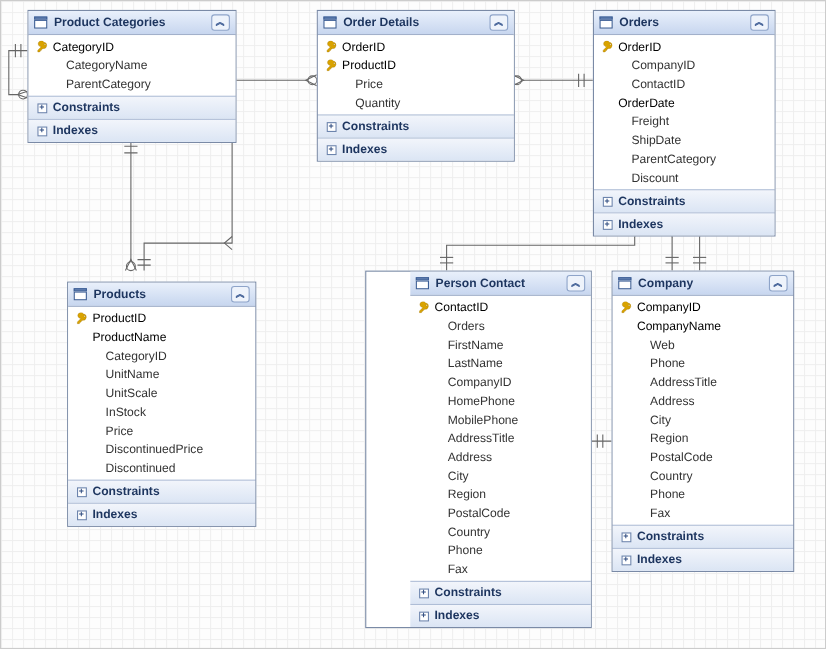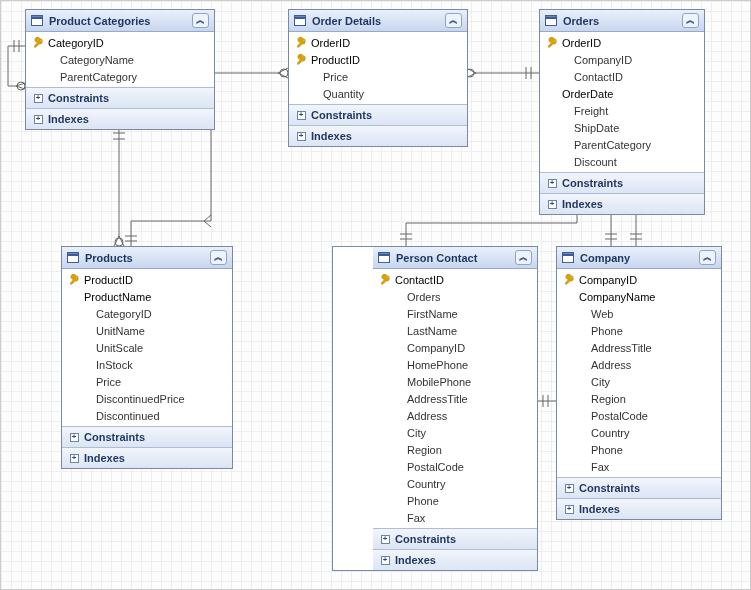--- a/index.html
+++ b/index.html
@@ -337,21 +337,21 @@
       </div>
       <div class="section">
         <div class="row">
           <span class="icon-slot">
             <span class="plusbox">+</span>
           </span>
           <span class="label">Indexes</span>
         </div>
       </div>
     </div>
-<div class="table" style="left: 60px; top: 245px; width: 170px;">
+<div class="table" style="left: 60px; top: 255px; width: 170px;">
       <div class="table-header">
         <span class="table-icon"></span>
         <span>Products</span>
         <span class="spacer"></span>
         <span class="chevron">︽</span>
       </div>
       <div class="cols">
         <div class="row">
           <span class="icon-slot">
             <svg class="key" viewBox="0 0 16 16">

